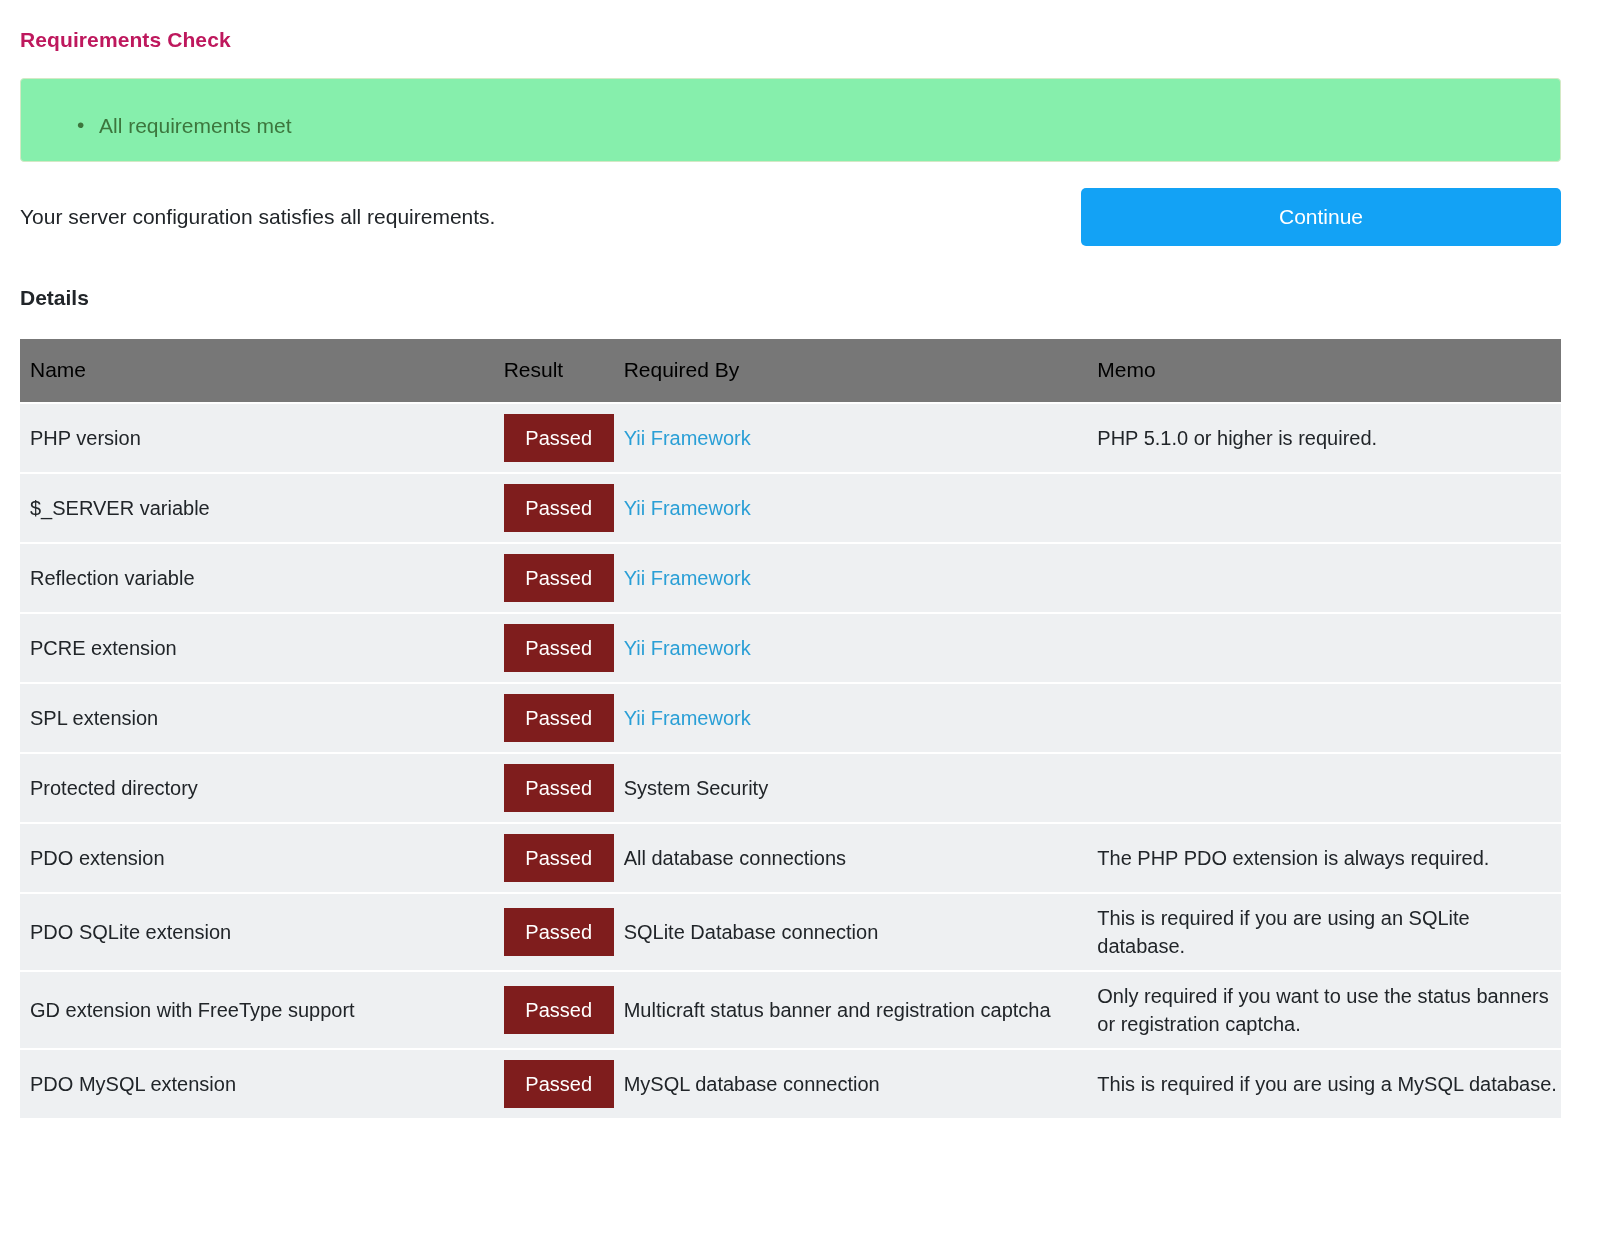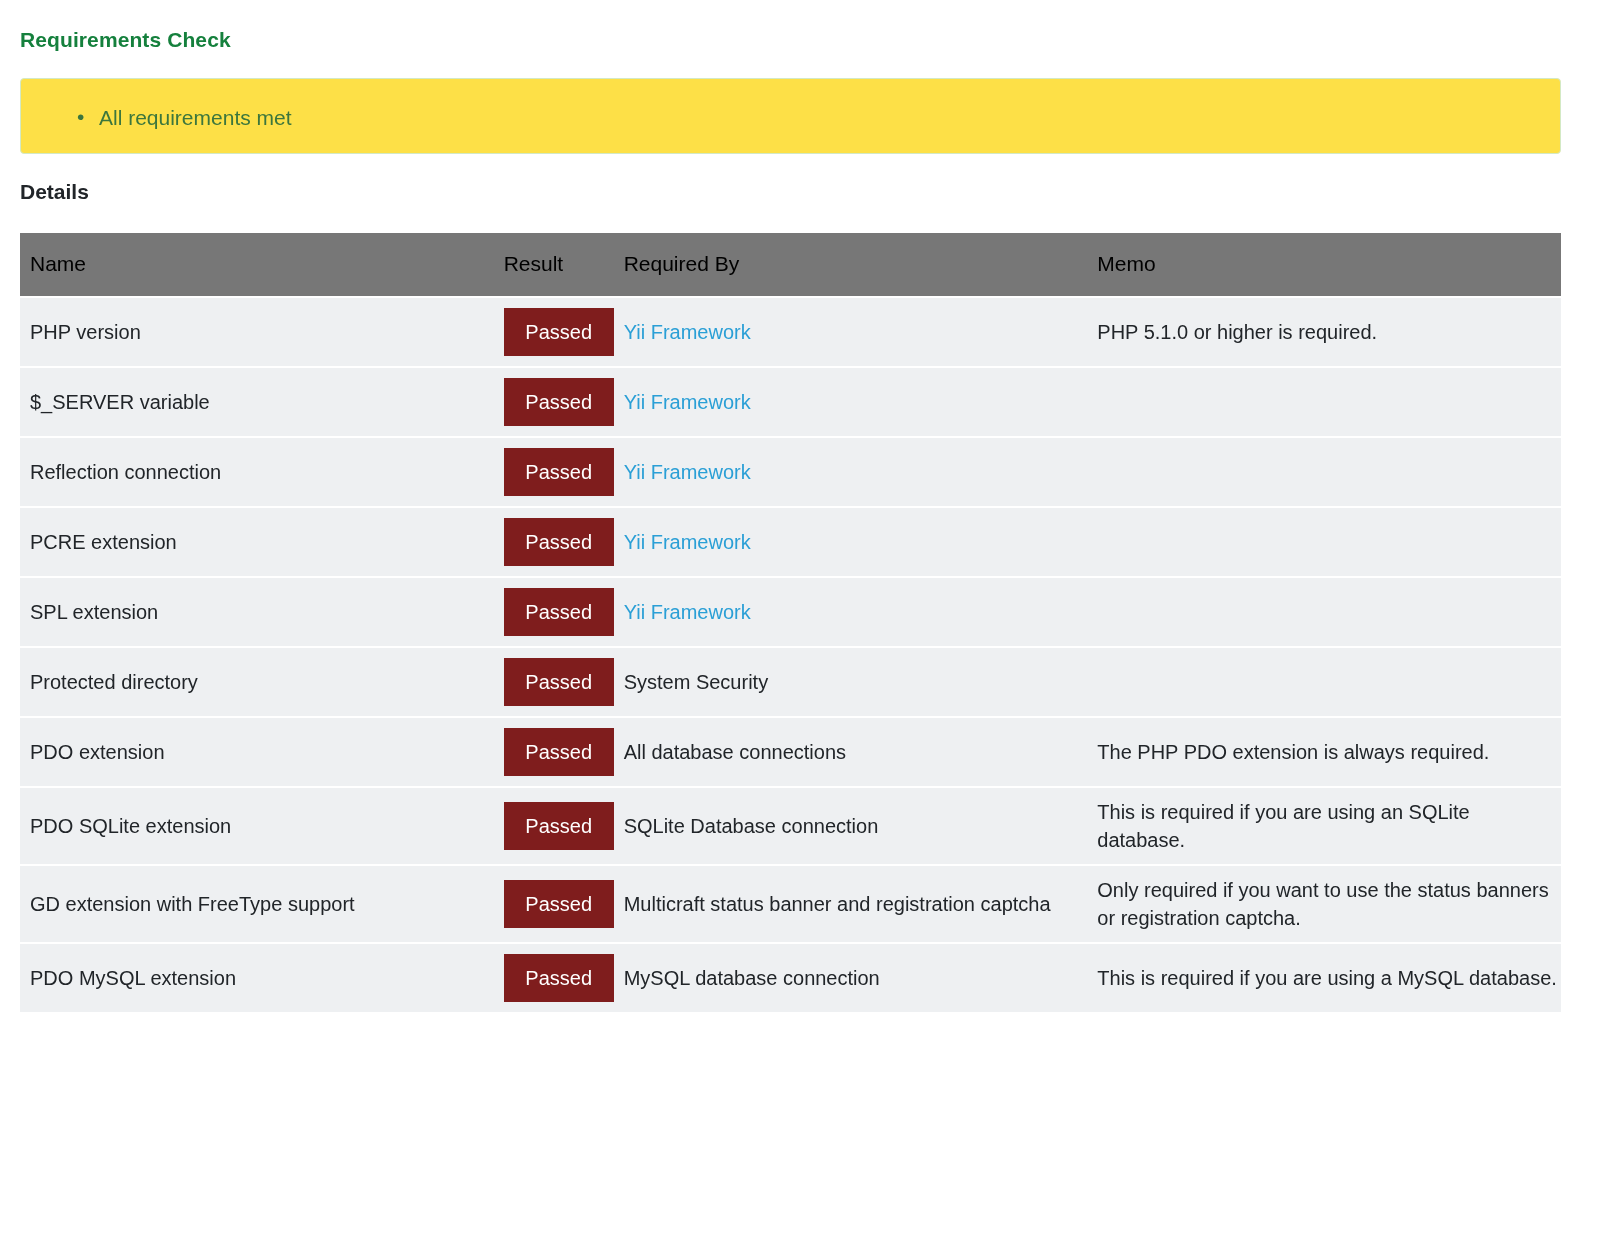--- a/index.html
+++ b/index.html
@@ -15,28 +15,28 @@
     -webkit-font-smoothing: antialiased;
   }
   .page {
     padding: 28px 40px 0 20px;
     box-sizing: border-box;
   }
   h2.section-title {
     font-size: 21px;
     font-weight: bold;
     margin: 0 0 26px 0;
-    color: #15803d;
+    color: #be185d;
     letter-spacing: 0.1px;
   }
   .alert-success {
-    background: #fde047;
+    background: #86efac;
     border: 1px solid #d3e9c5;
     border-radius: 4px;
-    padding: 26px 0 22px 0;
+    padding: 34px 0 22px 0;
     margin: 0 0 26px 0;
     width: 1541px;
     box-sizing: border-box;
   }
   .alert-success ul {
     margin: 0;
     padding: 0 0 0 78px;
     list-style: none;
   }
   .alert-success li {
@@ -146,20 +146,24 @@
 <div class="page">
 
   <h2 class="section-title">Requirements Check</h2>
 
   <div class="alert-success">
     <ul>
       <li>All requirements met</li>
     </ul>
   </div>
 
+  <div class="config-row">
+    <div class="config-text">Your server configuration satisfies all requirements.</div>
+    <button class="btn-continue">Continue</button>
+  </div>
 
   <h3 class="details-title">Details</h3>
 
   <table class="details">
     <thead>
       <tr>
         <th>Name</th>
         <th class="col-result-h">Result</th>
         <th>Required By</th>
         <th>Memo</th>
@@ -176,21 +180,21 @@
         </tr>
         <tr>
           <td class="col-name">$_SERVER variable</td>
           <td class="col-result">
             <span class="passed-pill">Passed</span>
           </td>
           <td class="col-reqby"><a class="cell-link">Yii Framework</a></td>
           <td class="col-memo"></td>
         </tr>
         <tr>
-          <td class="col-name">Reflection connection</td>
+          <td class="col-name">Reflection variable</td>
           <td class="col-result">
             <span class="passed-pill">Passed</span>
           </td>
           <td class="col-reqby"><a class="cell-link">Yii Framework</a></td>
           <td class="col-memo"></td>
         </tr>
         <tr>
           <td class="col-name">PCRE extension</td>
           <td class="col-result">
             <span class="passed-pill">Passed</span>

